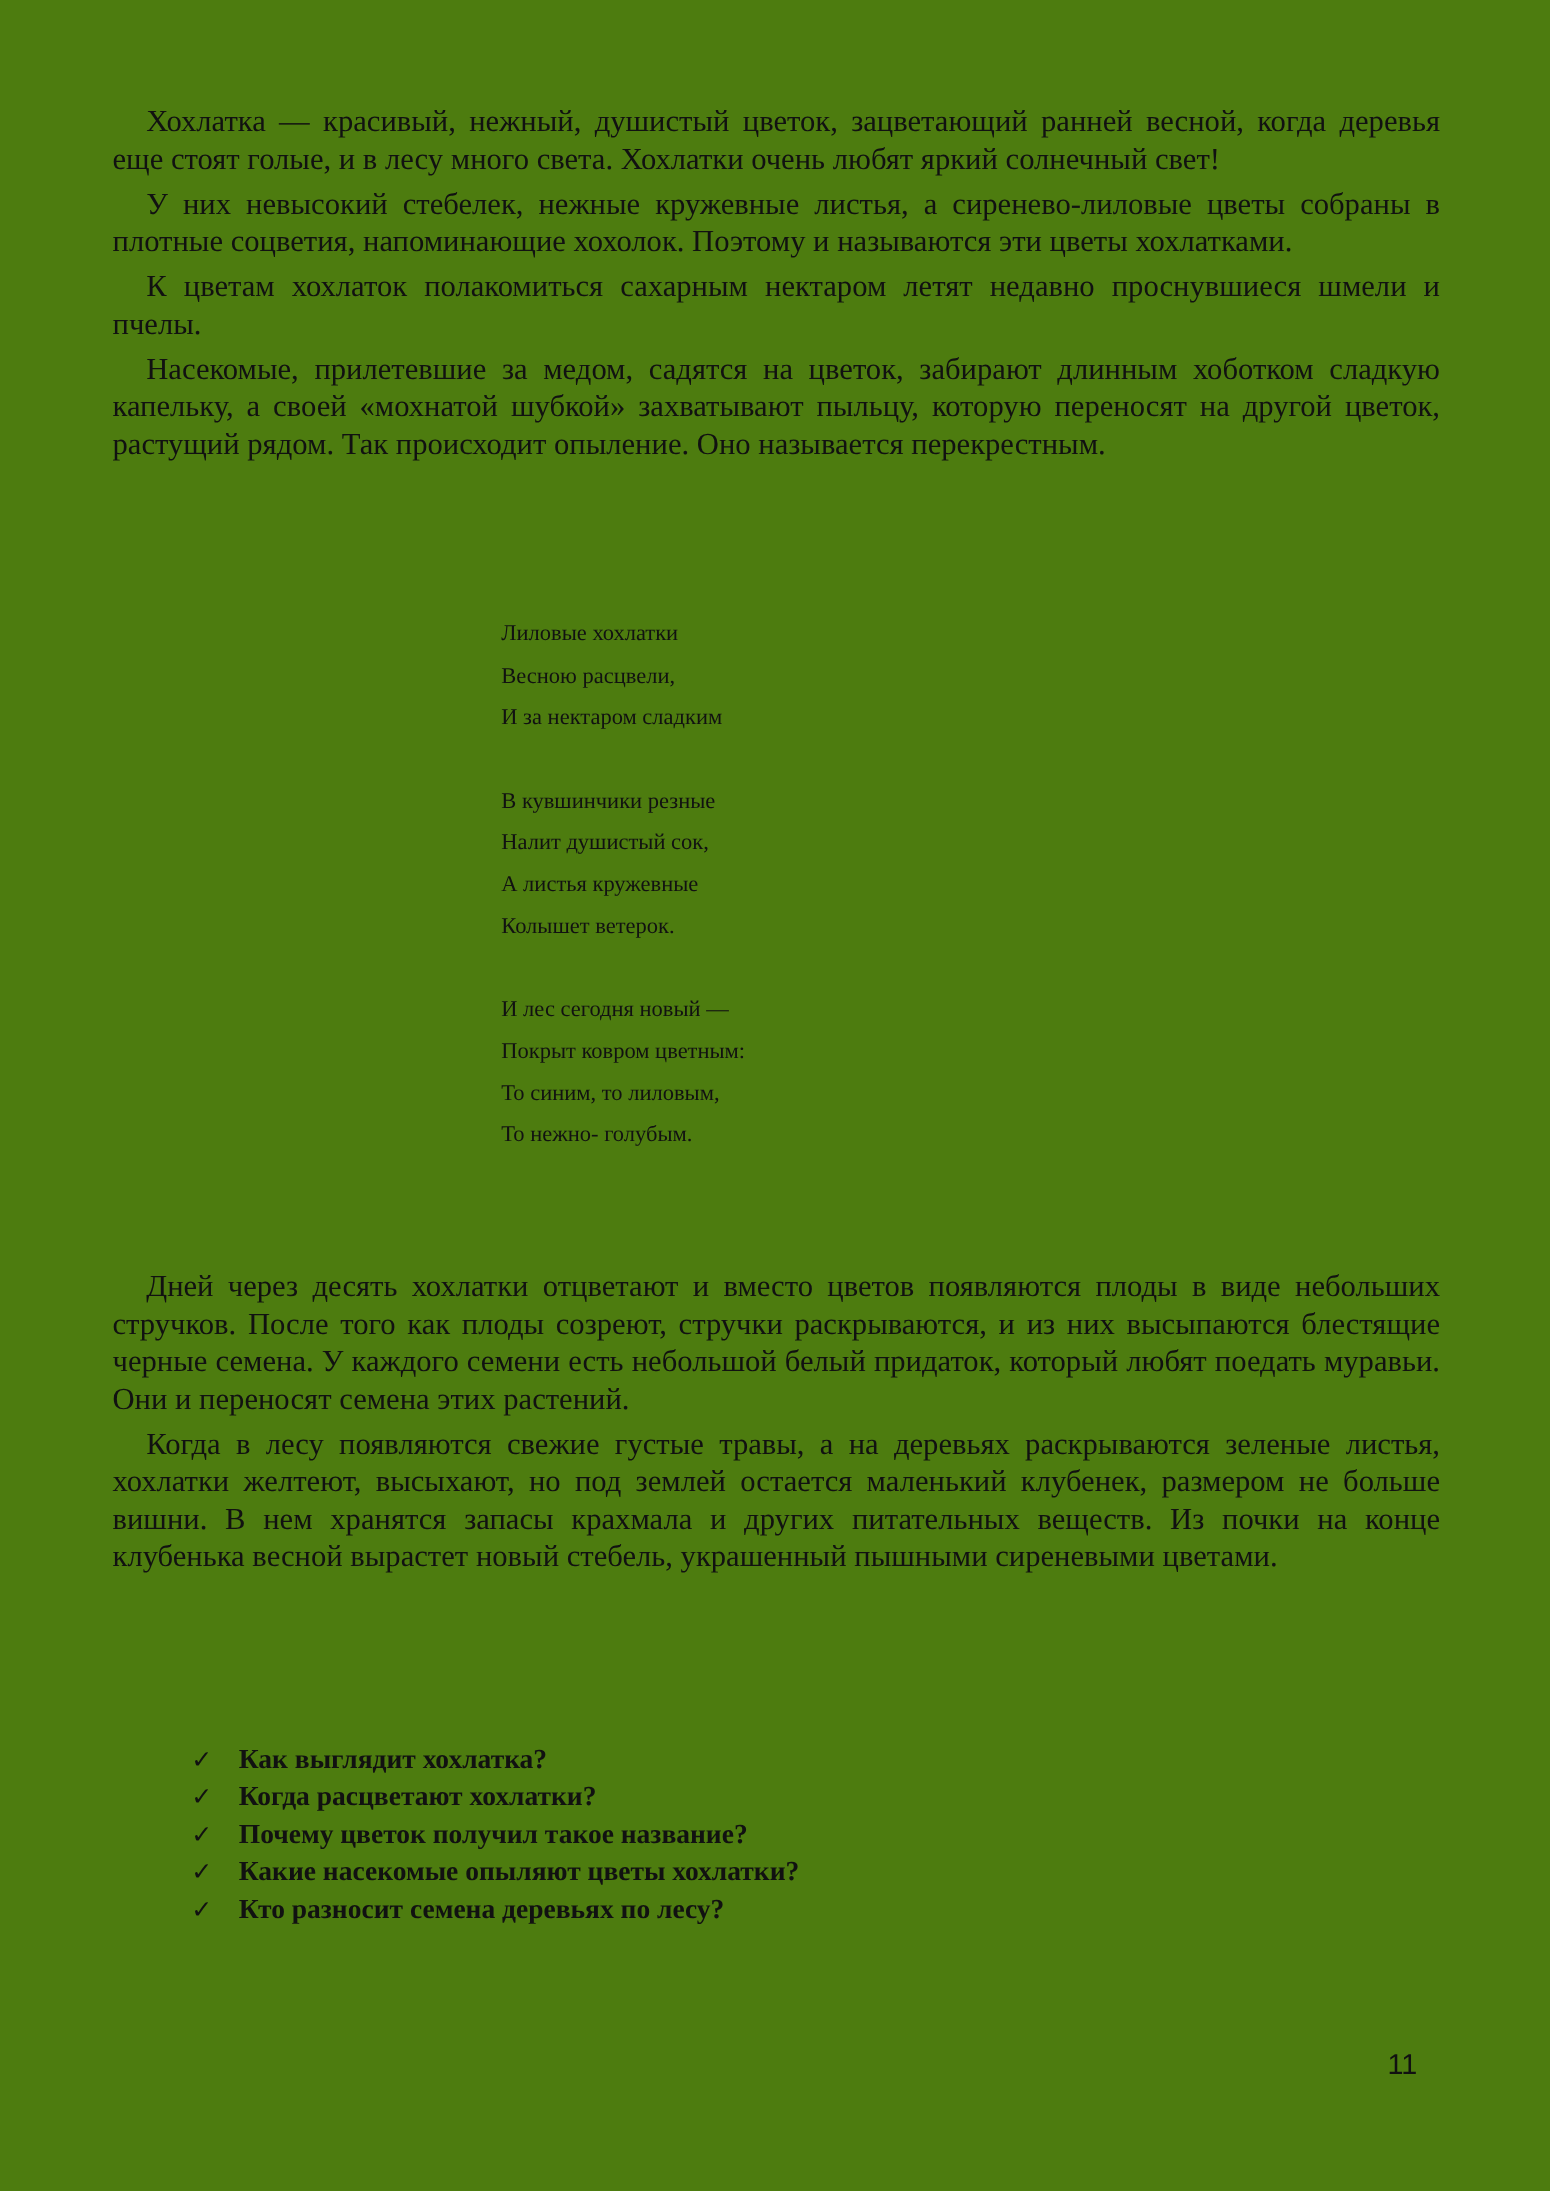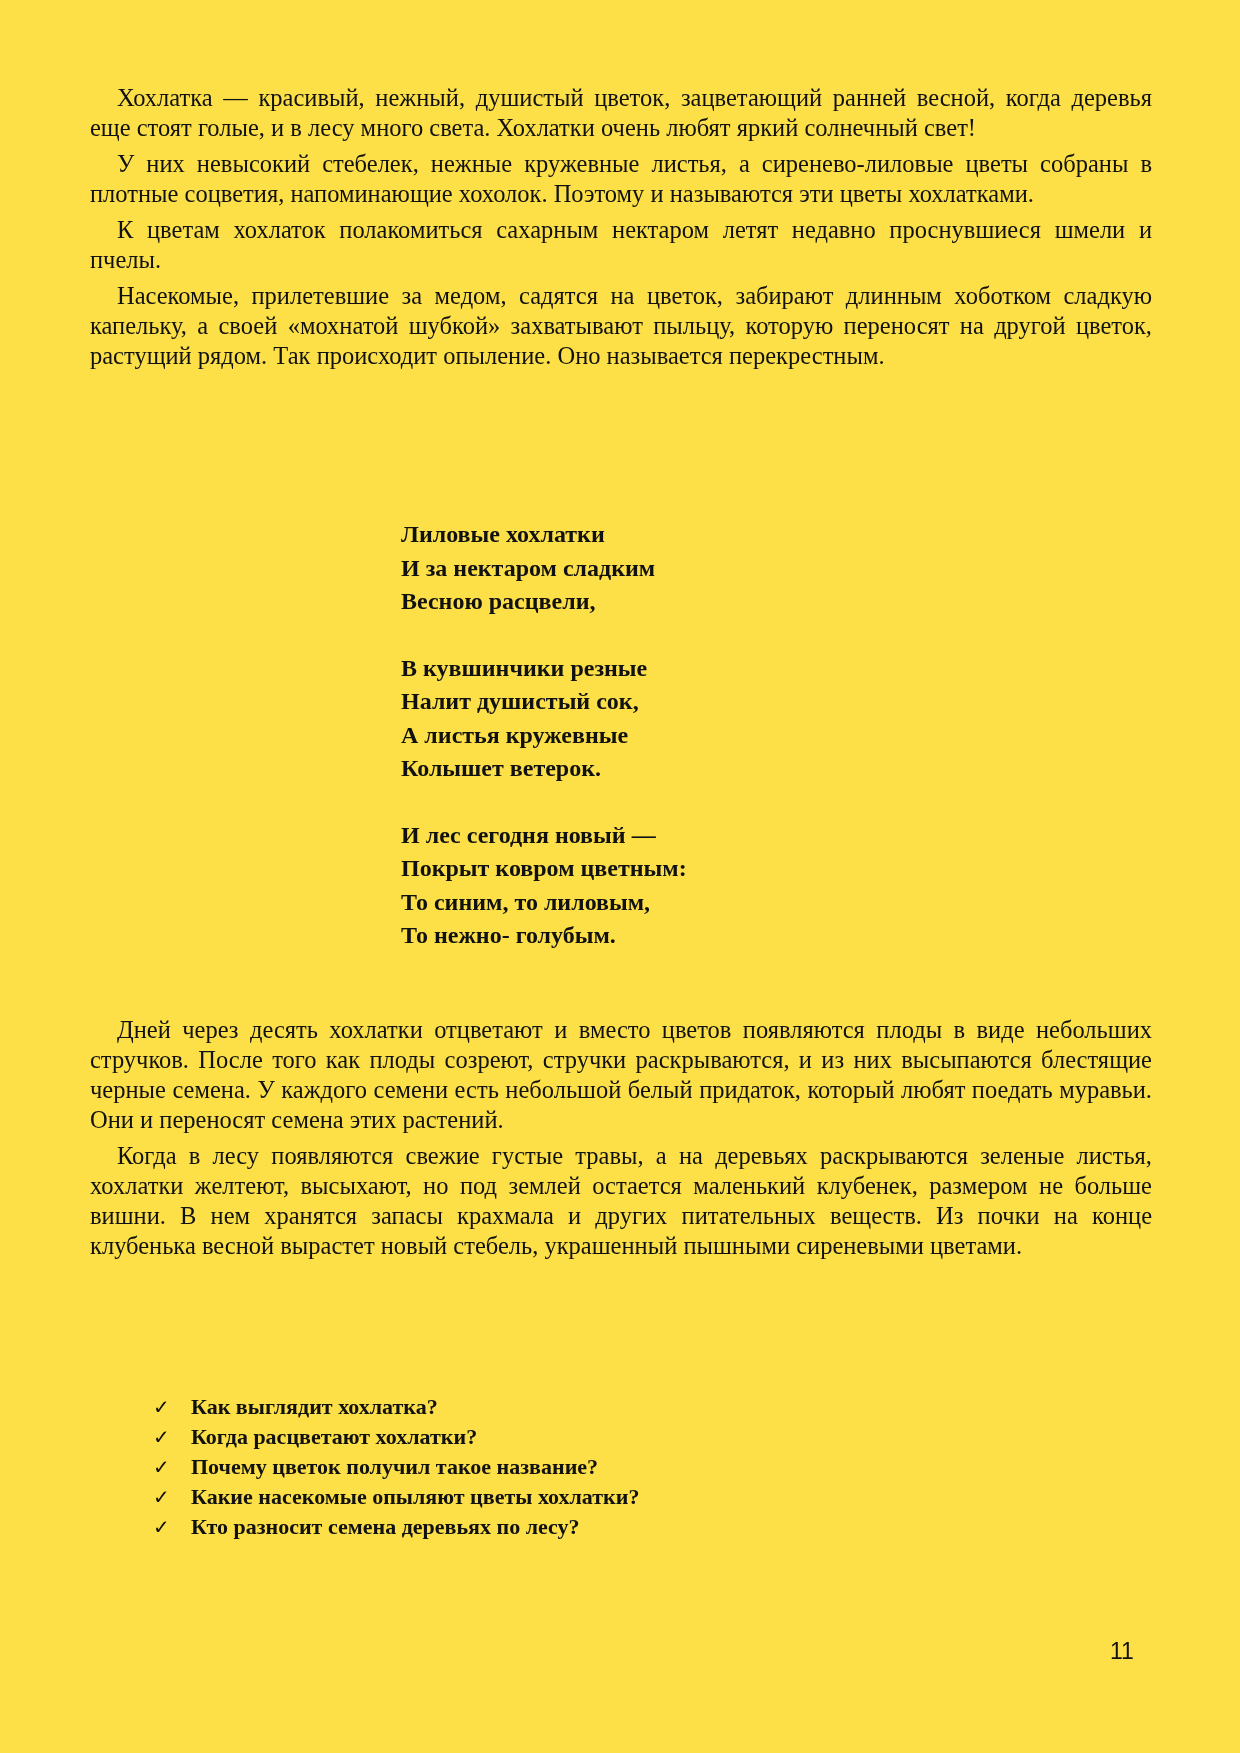--- a/index.html
+++ b/index.html
@@ -1,30 +1,30 @@
 <!DOCTYPE html>
 <html><head>
 <meta charset="utf-8">
 <style>
   html, body { margin: 0; padding: 0; background: #ffffff; }
   body { width: 1240px; height: 1753px; position: relative; overflow: hidden; }
   .page {
-    position: absolute; left: 0; top: 0; width: 1240px; height: 1753px; background: #fde047;
+    position: absolute; left: 0; top: 0; width: 1240px; height: 1753px; background: #4d7c0f;
     font-family: "Liberation Serif", "DejaVu Serif", serif; color: #111;
   }
   .body-text {
     position: absolute; left: 90px; width: 1062px;
     font-size: 24.5px; line-height: 30px; text-align: justify;
   }
   .body-text p { margin: 0 0 6px 0; text-indent: 27px; }
   #top-block { top: 83px; }
   #bottom-block { top: 1015px; }
   .poem {
-    position: absolute; left: 401px; top: 518px;
-    font-size: 24px; line-height: 33.5px; font-weight: bold;
+    position: absolute; left: 401px; top: 490px;
+    font-size: 18px; line-height: 33.5px;
   }
   .stanza { margin-bottom: 33px; }
   .stanza-line { display: block; white-space: nowrap; }
   .questions {
     position: absolute; left: 153px; top: 1392px;
     font-size: 22px; line-height: 30px; font-weight: bold;
   }
   .q-item { display: flex; align-items: baseline; white-space: nowrap; }
   .check { width: 38px; font-weight: normal; font-size: 20px; font-family: "DejaVu Sans", sans-serif; }
   .page-number {
@@ -40,22 +40,22 @@
   <div class="body-text" id="top-block">
     <p>Хохлатка — красивый, нежный, душистый цветок, зацветающий ранней весной, когда деревья еще стоят голые, и в лесу много света. Хохлатки очень любят яркий солнечный свет!</p>
     <p>У них невысокий стебелек, нежные кружевные листья, а сиренево-лиловые цветы собраны в плотные соцветия, напоминающие хохолок. Поэтому и называются эти цветы хохлатками.</p>
     <p>К цветам хохлаток полакомиться сахарным нектаром летят недавно проснувшиеся шмели и пчелы.</p>
     <p>Насекомые, прилетевшие за медом, садятся на цветок, забирают длинным хоботком сладкую капельку, а своей «мохнатой шубкой» захватывают пыльцу, которую переносят на другой цветок, растущий рядом. Так происходит опыление. Оно называется перекрестным.</p>
   </div>
 
   <div class="poem">
     <div class="stanza">
       <span class="stanza-line">Лиловые хохлатки</span>
+      <span class="stanza-line">Весною расцвели,</span>
       <span class="stanza-line">И за нектаром сладким</span>
-      <span class="stanza-line">Весною расцвели,</span>
     </div>
     <div class="stanza">
       <span class="stanza-line">В кувшинчики резные</span>
       <span class="stanza-line">Налит душистый сок,</span>
       <span class="stanza-line">А листья кружевные</span>
       <span class="stanza-line">Колышет ветерок.</span>
     </div>
     <div class="stanza">
       <span class="stanza-line">И лес сегодня новый —</span>
       <span class="stanza-line">Покрыт ковром цветным:</span>

